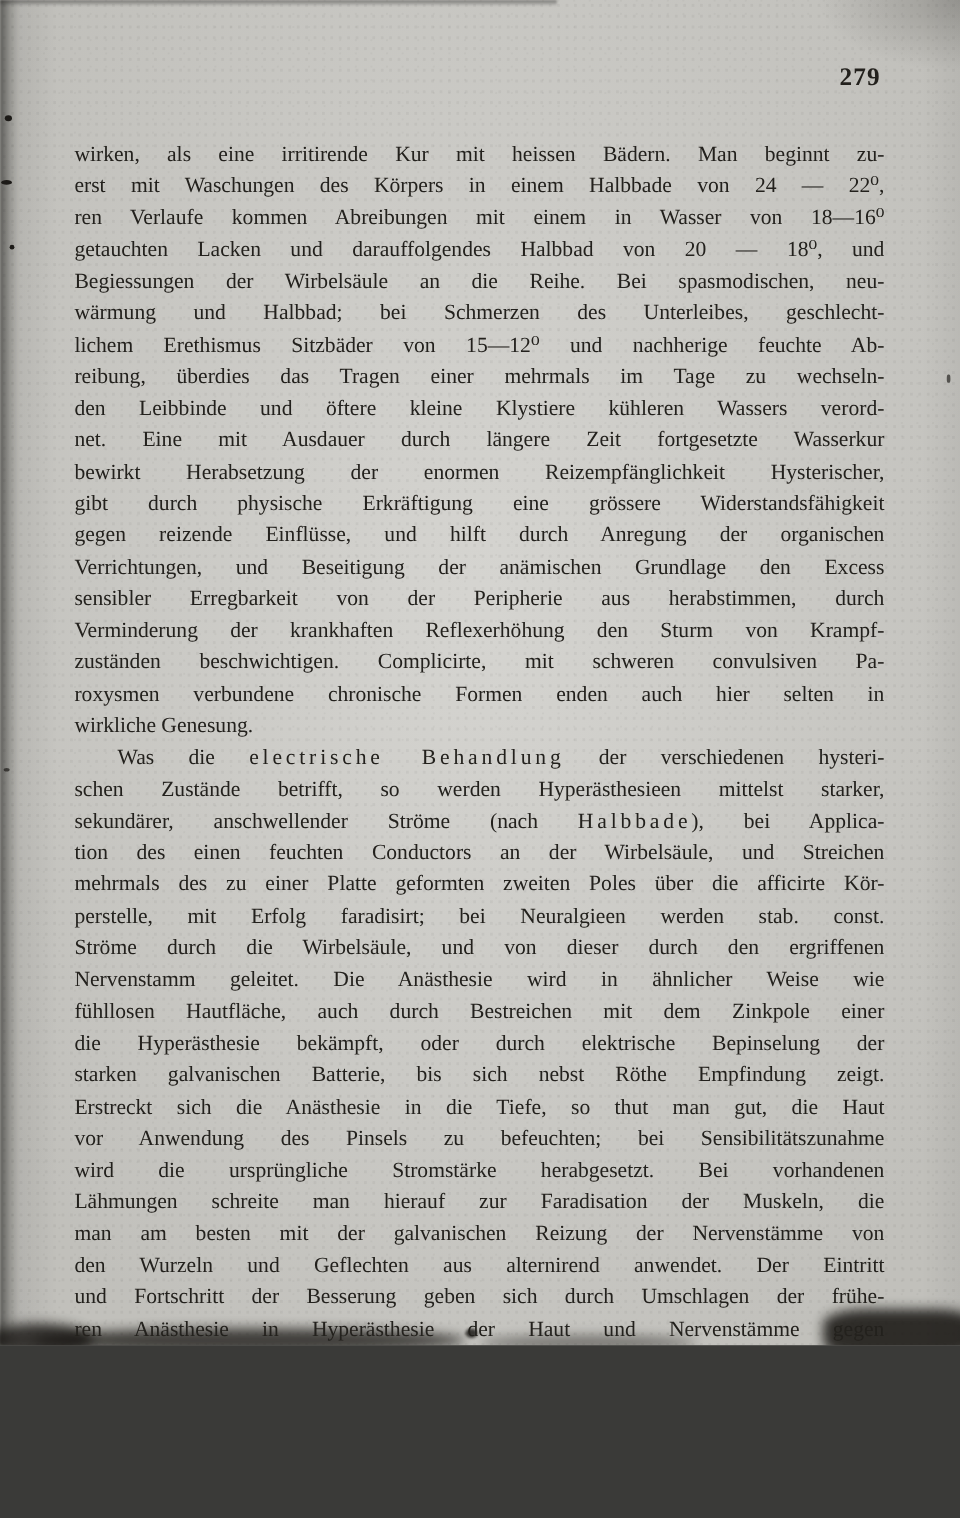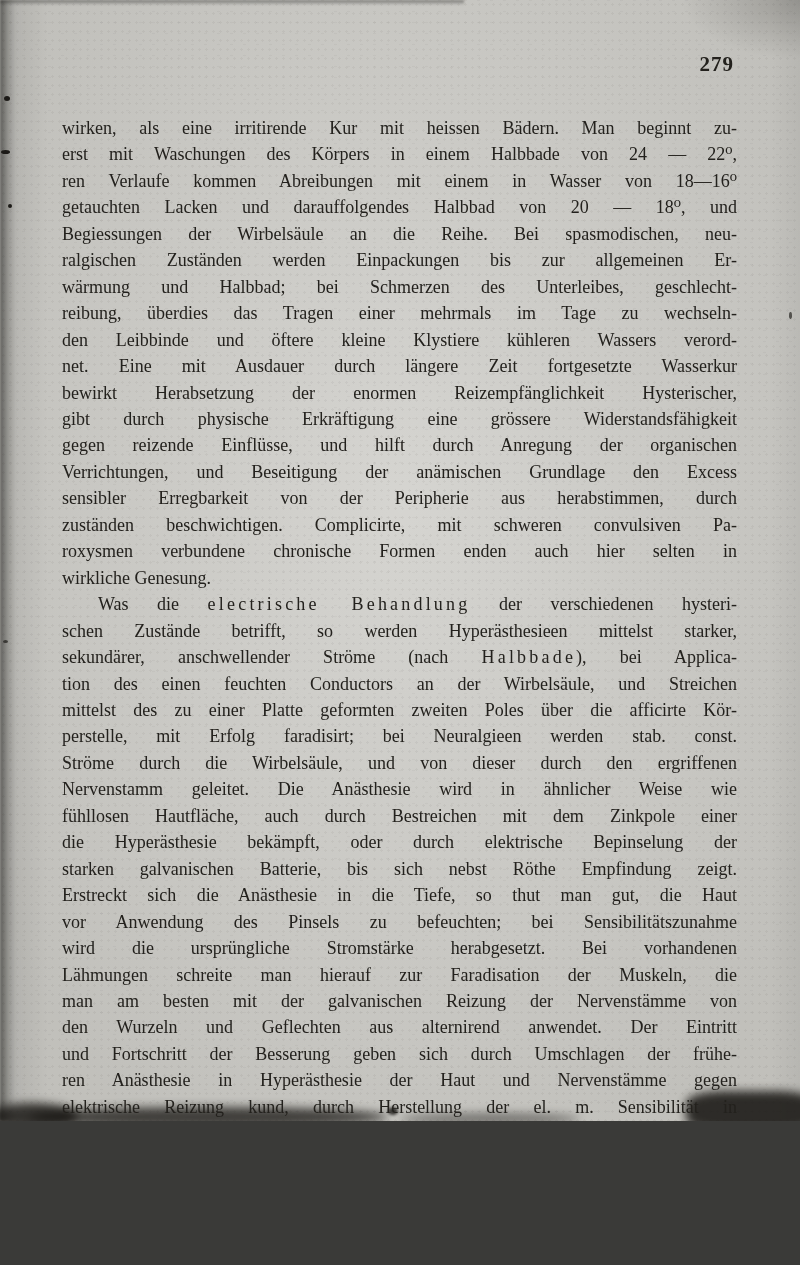--- a/index.html
+++ b/index.html
@@ -92,38 +92,39 @@
   <div class="artifact smudge sm4"></div>
   <div class="artifact smudge sm5"></div>
 
   <div class="pagenum">279</div>
   <div class="text-block">
       <div class="line j"><span>wirken, als eine irritirende Kur mit heissen Bädern. Man beginnt zu-</span></div>
       <div class="line j"><span>erst mit Waschungen des Körpers in einem Halbbade von 24 — 22⁰,</span></div>
       <div class="line j"><span>ren Verlaufe kommen Abreibungen mit einem in Wasser von 18—16⁰</span></div>
       <div class="line j"><span>getauchten Lacken und darauffolgendes Halbbad von 20 — 18⁰, und</span></div>
       <div class="line j"><span>Begiessungen der Wirbelsäule an die Reihe. Bei spasmodischen, neu-</span></div>
-      <div class="line j"><span>ralgischen Zuständen werden Einpackungen bis zur allgemeinen Er-</span></div>
       <div class="line j"><span>wärmung und Halbbad; bei Schmerzen des Unterleibes, geschlecht-</span></div>
+      <div class="line j"><span>lichem Erethismus Sitzbäder von 15—12⁰ und nachherige feuchte Ab-</span></div>
       <div class="line j"><span>reibung, überdies das Tragen einer mehrmals im Tage zu wechseln-</span></div>
       <div class="line j"><span>den Leibbinde und öftere kleine Klystiere kühleren Wassers verord-</span></div>
       <div class="line j"><span>net. Eine mit Ausdauer durch längere Zeit fortgesetzte Wasserkur</span></div>
       <div class="line j"><span>bewirkt Herabsetzung der enormen Reizempfänglichkeit Hysterischer,</span></div>
       <div class="line j"><span>gibt durch physische Erkräftigung eine grössere Widerstandsfähigkeit</span></div>
       <div class="line j"><span>gegen reizende Einflüsse, und hilft durch Anregung der organischen</span></div>
       <div class="line j"><span>Verrichtungen, und Beseitigung der anämischen Grundlage den Excess</span></div>
       <div class="line j"><span>sensibler Erregbarkeit von der Peripherie aus herabstimmen, durch</span></div>
+      <div class="line j"><span>Verminderung der krankhaften Reflexerhöhung den Sturm von Krampf-</span></div>
       <div class="line j"><span>zuständen beschwichtigen. Complicirte, mit schweren convulsiven Pa-</span></div>
       <div class="line j"><span>roxysmen verbundene chronische Formen enden auch hier selten in</span></div>
       <div class="line last"><span>wirkliche Genesung.</span></div>
       <div class="line j indent"><span>Was die </span><span class="gesperrt">electrische Behandlung</span><span> der verschiedenen hysteri-</span></div>
       <div class="line j"><span>schen Zustände betrifft, so werden Hyperästhesieen mittelst starker,</span></div>
       <div class="line j"><span>sekundärer, anschwellender Ströme (nach </span><span class="gesperrt">Halbbade</span><span>), bei Applica-</span></div>
       <div class="line j"><span>tion des einen feuchten Conductors an der Wirbelsäule, und Streichen</span></div>
-      <div class="line j"><span>mittelst des zu einer Platte geformten zweiten Poles über die afficirte Kör-</span></div>
+      <div class="line j"><span>mehrmals des zu einer Platte geformten zweiten Poles über die afficirte Kör-</span></div>
       <div class="line j"><span>perstelle, mit Erfolg faradisirt; bei Neuralgieen werden stab. const.</span></div>
       <div class="line j"><span>Ströme durch die Wirbelsäule, und von dieser durch den ergriffenen</span></div>
       <div class="line j"><span>Nervenstamm geleitet. Die Anästhesie wird in ähnlicher Weise wie</span></div>
       <div class="line j"><span>fühllosen Hautfläche, auch durch Bestreichen mit dem Zinkpole einer</span></div>
       <div class="line j"><span>die Hyperästhesie bekämpft, oder durch elektrische Bepinselung der</span></div>
       <div class="line j"><span>starken galvanischen Batterie, bis sich nebst Röthe Empfindung zeigt.</span></div>
       <div class="line j"><span>Erstreckt sich die Anästhesie in die Tiefe, so thut man gut, die Haut</span></div>
       <div class="line j"><span>vor Anwendung des Pinsels zu befeuchten; bei Sensibilitätszunahme</span></div>
       <div class="line j"><span>wird die ursprüngliche Stromstärke herabgesetzt. Bei vorhandenen</span></div>
       <div class="line j"><span>Lähmungen schreite man hierauf zur Faradisation der Muskeln, die</span></div>

